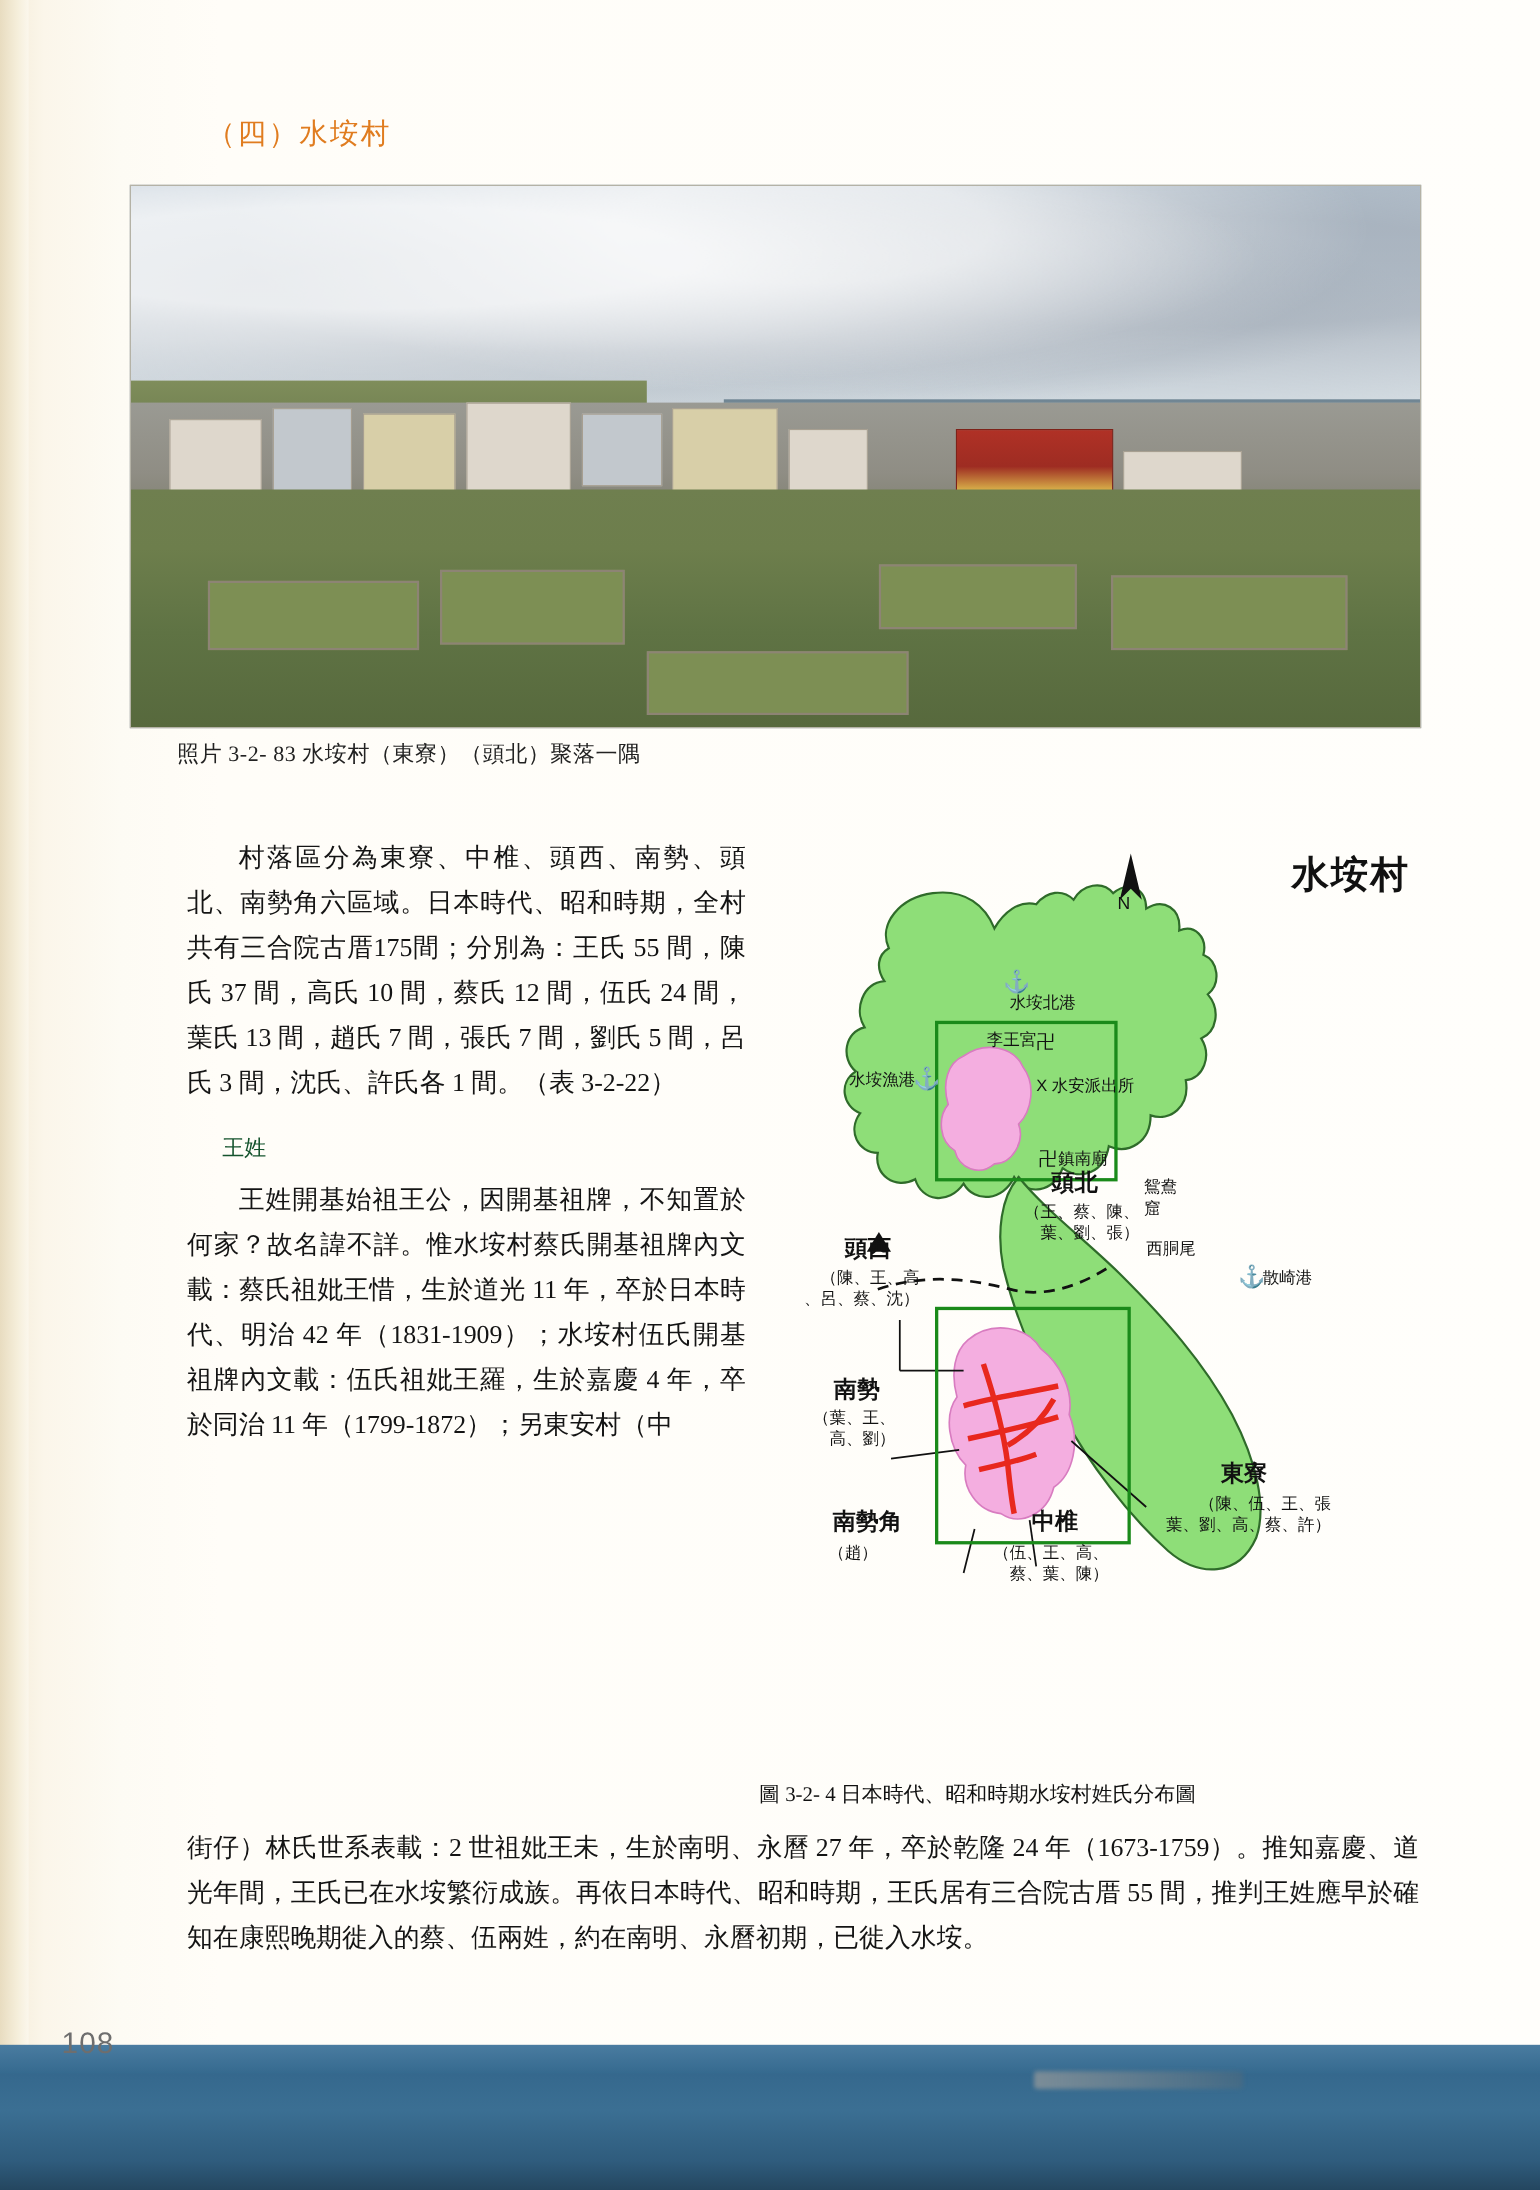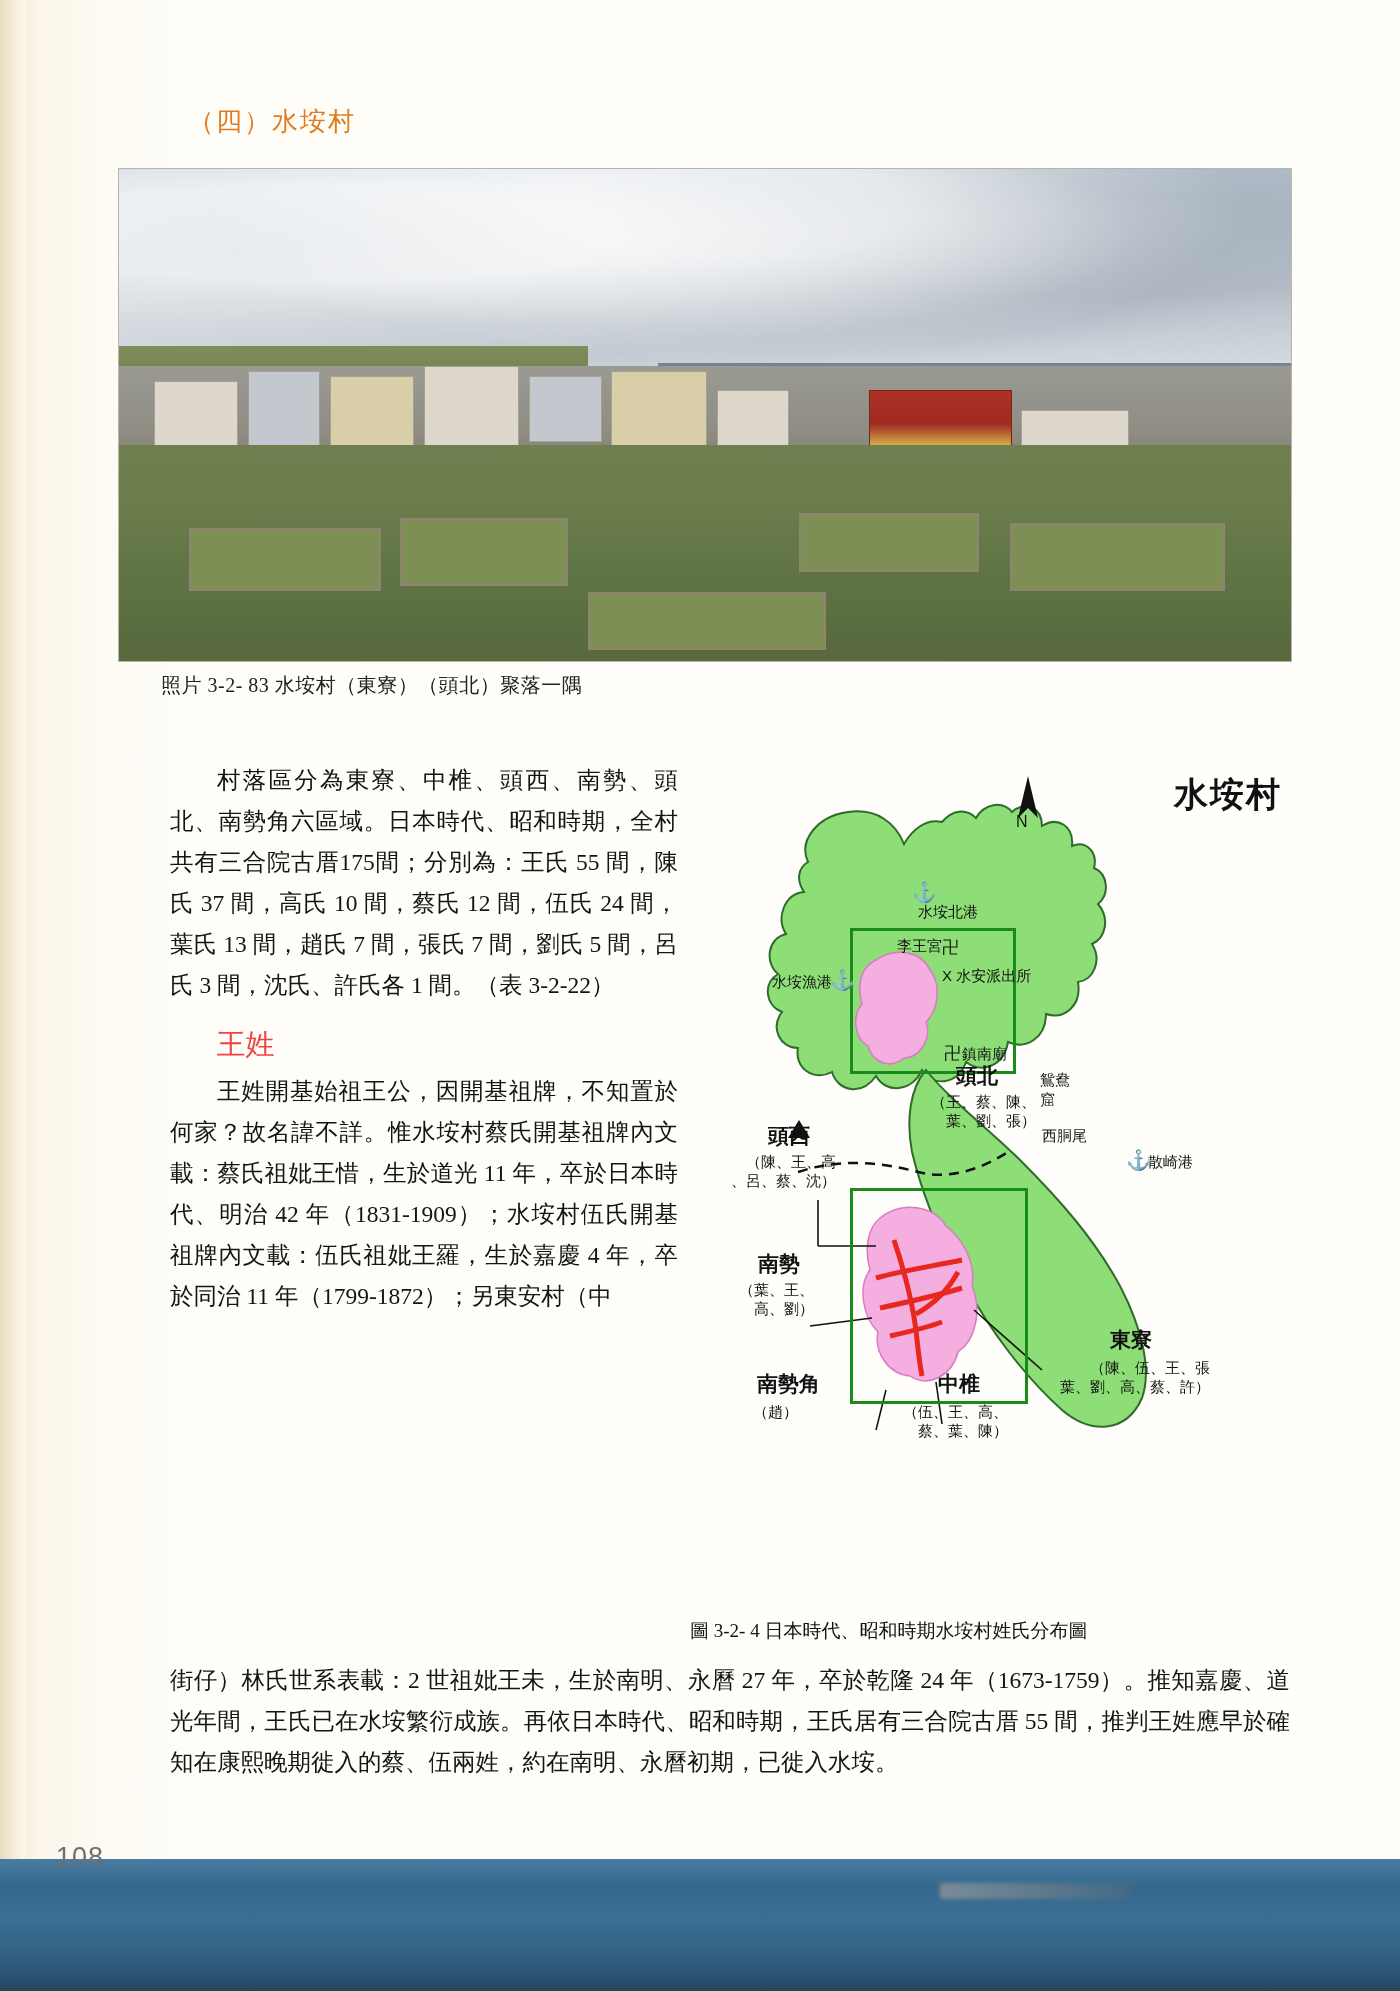--- a/index.html
+++ b/index.html
@@ -158,22 +158,22 @@
     font-size: 23.5px;
     line-height: 41px;
     color: #141414;
     text-align: justify;
   }
   .col-left p {
     margin: 0 0 10px 0;
     text-indent: 2em;
   }
   .subheading {
-    color: #ef4444;
-    font-size: 29px;
+    color: #14532d;
+    font-size: 20px;
     margin: 18px 0 6px 0;
     text-indent: 1.6em;
     font-family: "Liberation Sans", "DejaVu Sans", sans-serif;
   }
 
   .full-width-text {
     position: absolute;
     left: 170px;
     top: 1660px;
     width: 1120px;
@@ -397,21 +397,21 @@
 
   <span class="anchor-icon" style="left:436px;top:378px;">⚓</span>
   <div class="lbl" style="left:458px;top:382px;width:100px;">散崎港</div>
 
   <span class="swastika" style="left:252px;top:166px;">卍</span>
   <div class="lbl" style="left:172px;top:166px;width:80px;text-align:right;">李王宮</div>
 
   <span class="swastika" style="left:254px;top:272px;">卍</span>
   <div class="lbl" style="left:272px;top:274px;">鎮南廟</div>
 
-  <div class="lbl" style="left:252px;top:196px;">X 水安派出所</div>
+  <div class="lbl" style="left:252px;top:208px;">X 水安派出所</div>
 
   <div class="lbl" style="left:350px;top:300px;width:44px;line-height:20px;">鴛鴦窟</div>
   <div class="lbl" style="left:352px;top:356px;">西胴尾</div>
 
   <div class="tri" style="left:98px;top:350px;"></div>
 
   <div class="lbl big center" style="left:228px;top:296px;width:80px;">頭北</div>
   <div class="lbl center" style="left:196px;top:322px;width:150px;white-space:pre-line;">（王、蔡、陳、
 葉、劉、張）</div>
 

